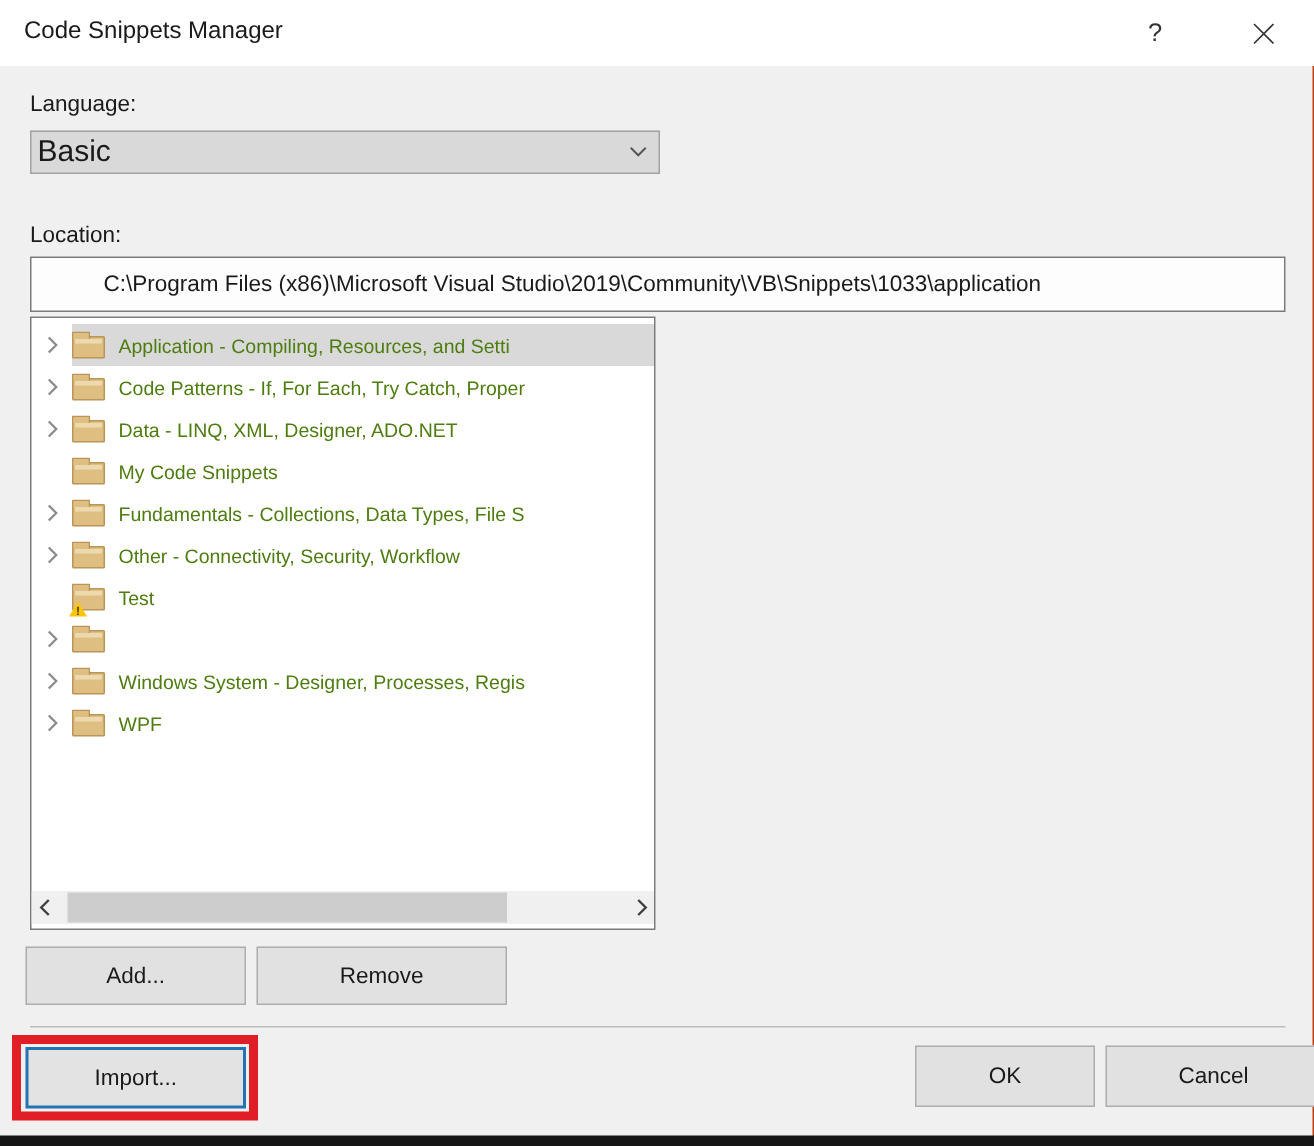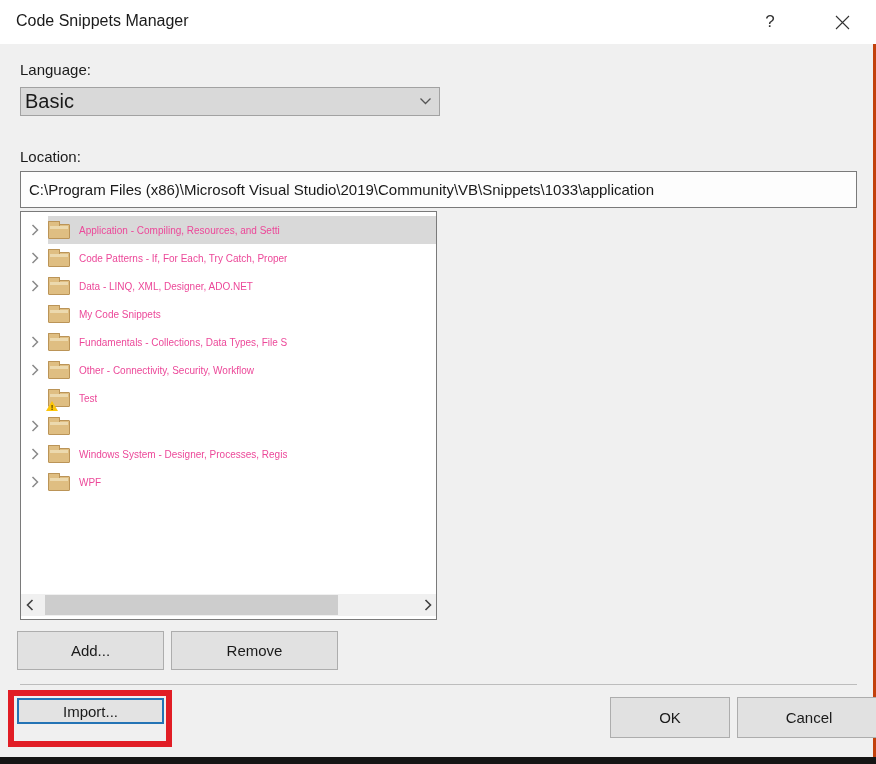--- a/index.html
+++ b/index.html
@@ -1,66 +1,66 @@
 <!DOCTYPE html>
 <html><head>
 <meta charset="utf-8">
 <style>
   * { margin:0; padding:0; box-sizing:border-box; }
   html,body { width:876px; height:764px; }
   body { font-family:"Liberation Sans", sans-serif; background:#f0f0f0; position:relative; overflow:hidden; }
 
-  .dialog { position:absolute; inset:0; background:#f0f0f0; border-right:3px solid #c2410c; }
+  .dialog { position:absolute; inset:0; background:#f0f0f0; border-right:1px solid #c2410c; }
 
   
   .titlebar { position:absolute; left:0; top:0; width:876px; height:44px; background:#ffffff; }
   .title-text { position:absolute; left:16px; top:12px; font-size:16px; color:#1a1a1a; }
   .help-btn { position:absolute; left:752px; top:0; width:36px; height:44px; display:flex; align-items:center; justify-content:center; font-size:17px; color:#333; cursor:pointer; }
   .close-btn { position:absolute; left:822px; top:0; width:40px; height:44px; display:flex; align-items:center; justify-content:center; cursor:pointer; }
 
   
   .field-label { position:absolute; font-size:15px; color:#1a1a1a; }
   .lbl-language { left:20px; top:61px; }
   .lbl-location { left:20px; top:148px; }
 
   
   .combo { position:absolute; left:20px; top:87px; width:420px; height:29px; background:#d9d9d9; border:1px solid #a2a2a2; display:flex; align-items:center; cursor:default; }
   .combo-value { font-size:20px; color:#1a1a1a; padding-left:4px; flex:1; }
   .combo-arrow { width:28px; display:flex; align-items:center; justify-content:center; }
 
   
-  .location-box { position:absolute; left:20px; top:171px; width:837px; height:37px; background:#fdfdfd; border:1px solid #7a7a7a; display:flex; align-items:center; }
+  .location-box { position:absolute; left:20px; top:171px; width:837px; height:37px; background:#fdfdfd; border:1px solid #7a7a7a; display:flex; align-items:center;padding-left:40px; }
   .location-text { font-size:15px; color:#1a1a1a; padding-left:8px; white-space:nowrap; overflow:hidden; }
 
   
   .tree { position:absolute; left:20px; top:211px; width:417px; height:409px; background:#ffffff; border:1px solid #7a7a7a; overflow:hidden; }
   .tree-rows { position:absolute; left:0; top:4px; width:100%; }
   .tree-row { position:relative; height:28px; display:flex; align-items:center; cursor:pointer; }
   .tree-row .sel-bg { position:absolute; left:27px; right:0; top:0; bottom:0; background:#d9d9d9; display:none; }
   .tree-row.selected .sel-bg { display:block; }
   .chevron-cell { position:relative; width:27px; display:flex; align-items:center; justify-content:center; flex:none; }
   .folder-wrap { position:relative; width:24px; height:18px; flex:none; margin-right:7px; }
   .folder { position:absolute; left:0; top:3px; width:22px; height:15px; background:#dfbe82; border:1px solid #bb9457; border-radius:1px; }
   .folder::before { content:''; position:absolute; left:-1px; top:-4px; width:10px; height:4px; background:#dfbe82; border:1px solid #bb9457; border-bottom:none; border-radius:1px 1px 0 0; }
   .folder::after { content:''; position:absolute; left:1px; top:1px; right:1px; height:3px; background:#ecd9ae; }
   .warn-badge { position:absolute; left:-2px; bottom:-4px; width:0; height:0; border-left:6px solid transparent; border-right:6px solid transparent; border-bottom:10px solid #fdc609; }
   .warn-mark { position:absolute; left:-2px; bottom:-4px; width:12px; height:10px; font-size:8px; font-weight:bold; color:#4a3a00; text-align:center; line-height:13px; }
-  .tree-label { position:relative; font-size:10px; color:#ec4899; white-space:nowrap; overflow:hidden; }
+  .tree-label { position:relative; font-size:13px; color:#4d7c0f; white-space:nowrap; overflow:hidden; }
 
   
   .hscroll { position:absolute; left:0; bottom:3px; width:100%; height:22px; background:#f0f0f0; }
   .hs-arrow { position:absolute; top:0; width:17px; height:22px; display:flex; align-items:center; justify-content:center; cursor:pointer; }
   .hs-left { left:0; } .hs-right { right:0; }
   .hs-thumb { position:absolute; left:24px; top:1px; width:293px; height:20px; background:#cdcdcd; cursor:pointer; }
 
   
   .btn { position:absolute; background:#e1e1e1; border:1px solid #adadad; font-size:15px; color:#1a1a1a; display:flex; align-items:center; justify-content:center; cursor:pointer; font-family:"Liberation Sans", sans-serif; }
   .btn-add    { left:17px;  top:631px; width:147px; height:39px; }
   .btn-remove { left:171px; top:631px; width:167px; height:39px; }
-  .btn-import { left:17px;  top:698px; width:147px; height:26px; border:2px solid #2474b5; background:#e3e3e3; }
+  .btn-import { left:17px;  top:698px; width:147px; height:41px; border:2px solid #2474b5; background:#e3e3e3; }
   .btn-ok     { left:610px; top:697px; width:120px; height:41px; }
   .btn-cancel { left:737px; top:697px; width:144px; height:41px; }
 
   .divider { position:absolute; left:20px; top:684px; width:837px; height:1px; background:#bdbdbd; }
 
   
   .annotation-rect { position:absolute; left:8px; top:690px; width:164px; height:57px; border:6px solid #e11d25; pointer-events:none; }
 
   .bottom-strip { position:absolute; left:0; top:757px; width:876px; height:7px; background:#151515; }
 

